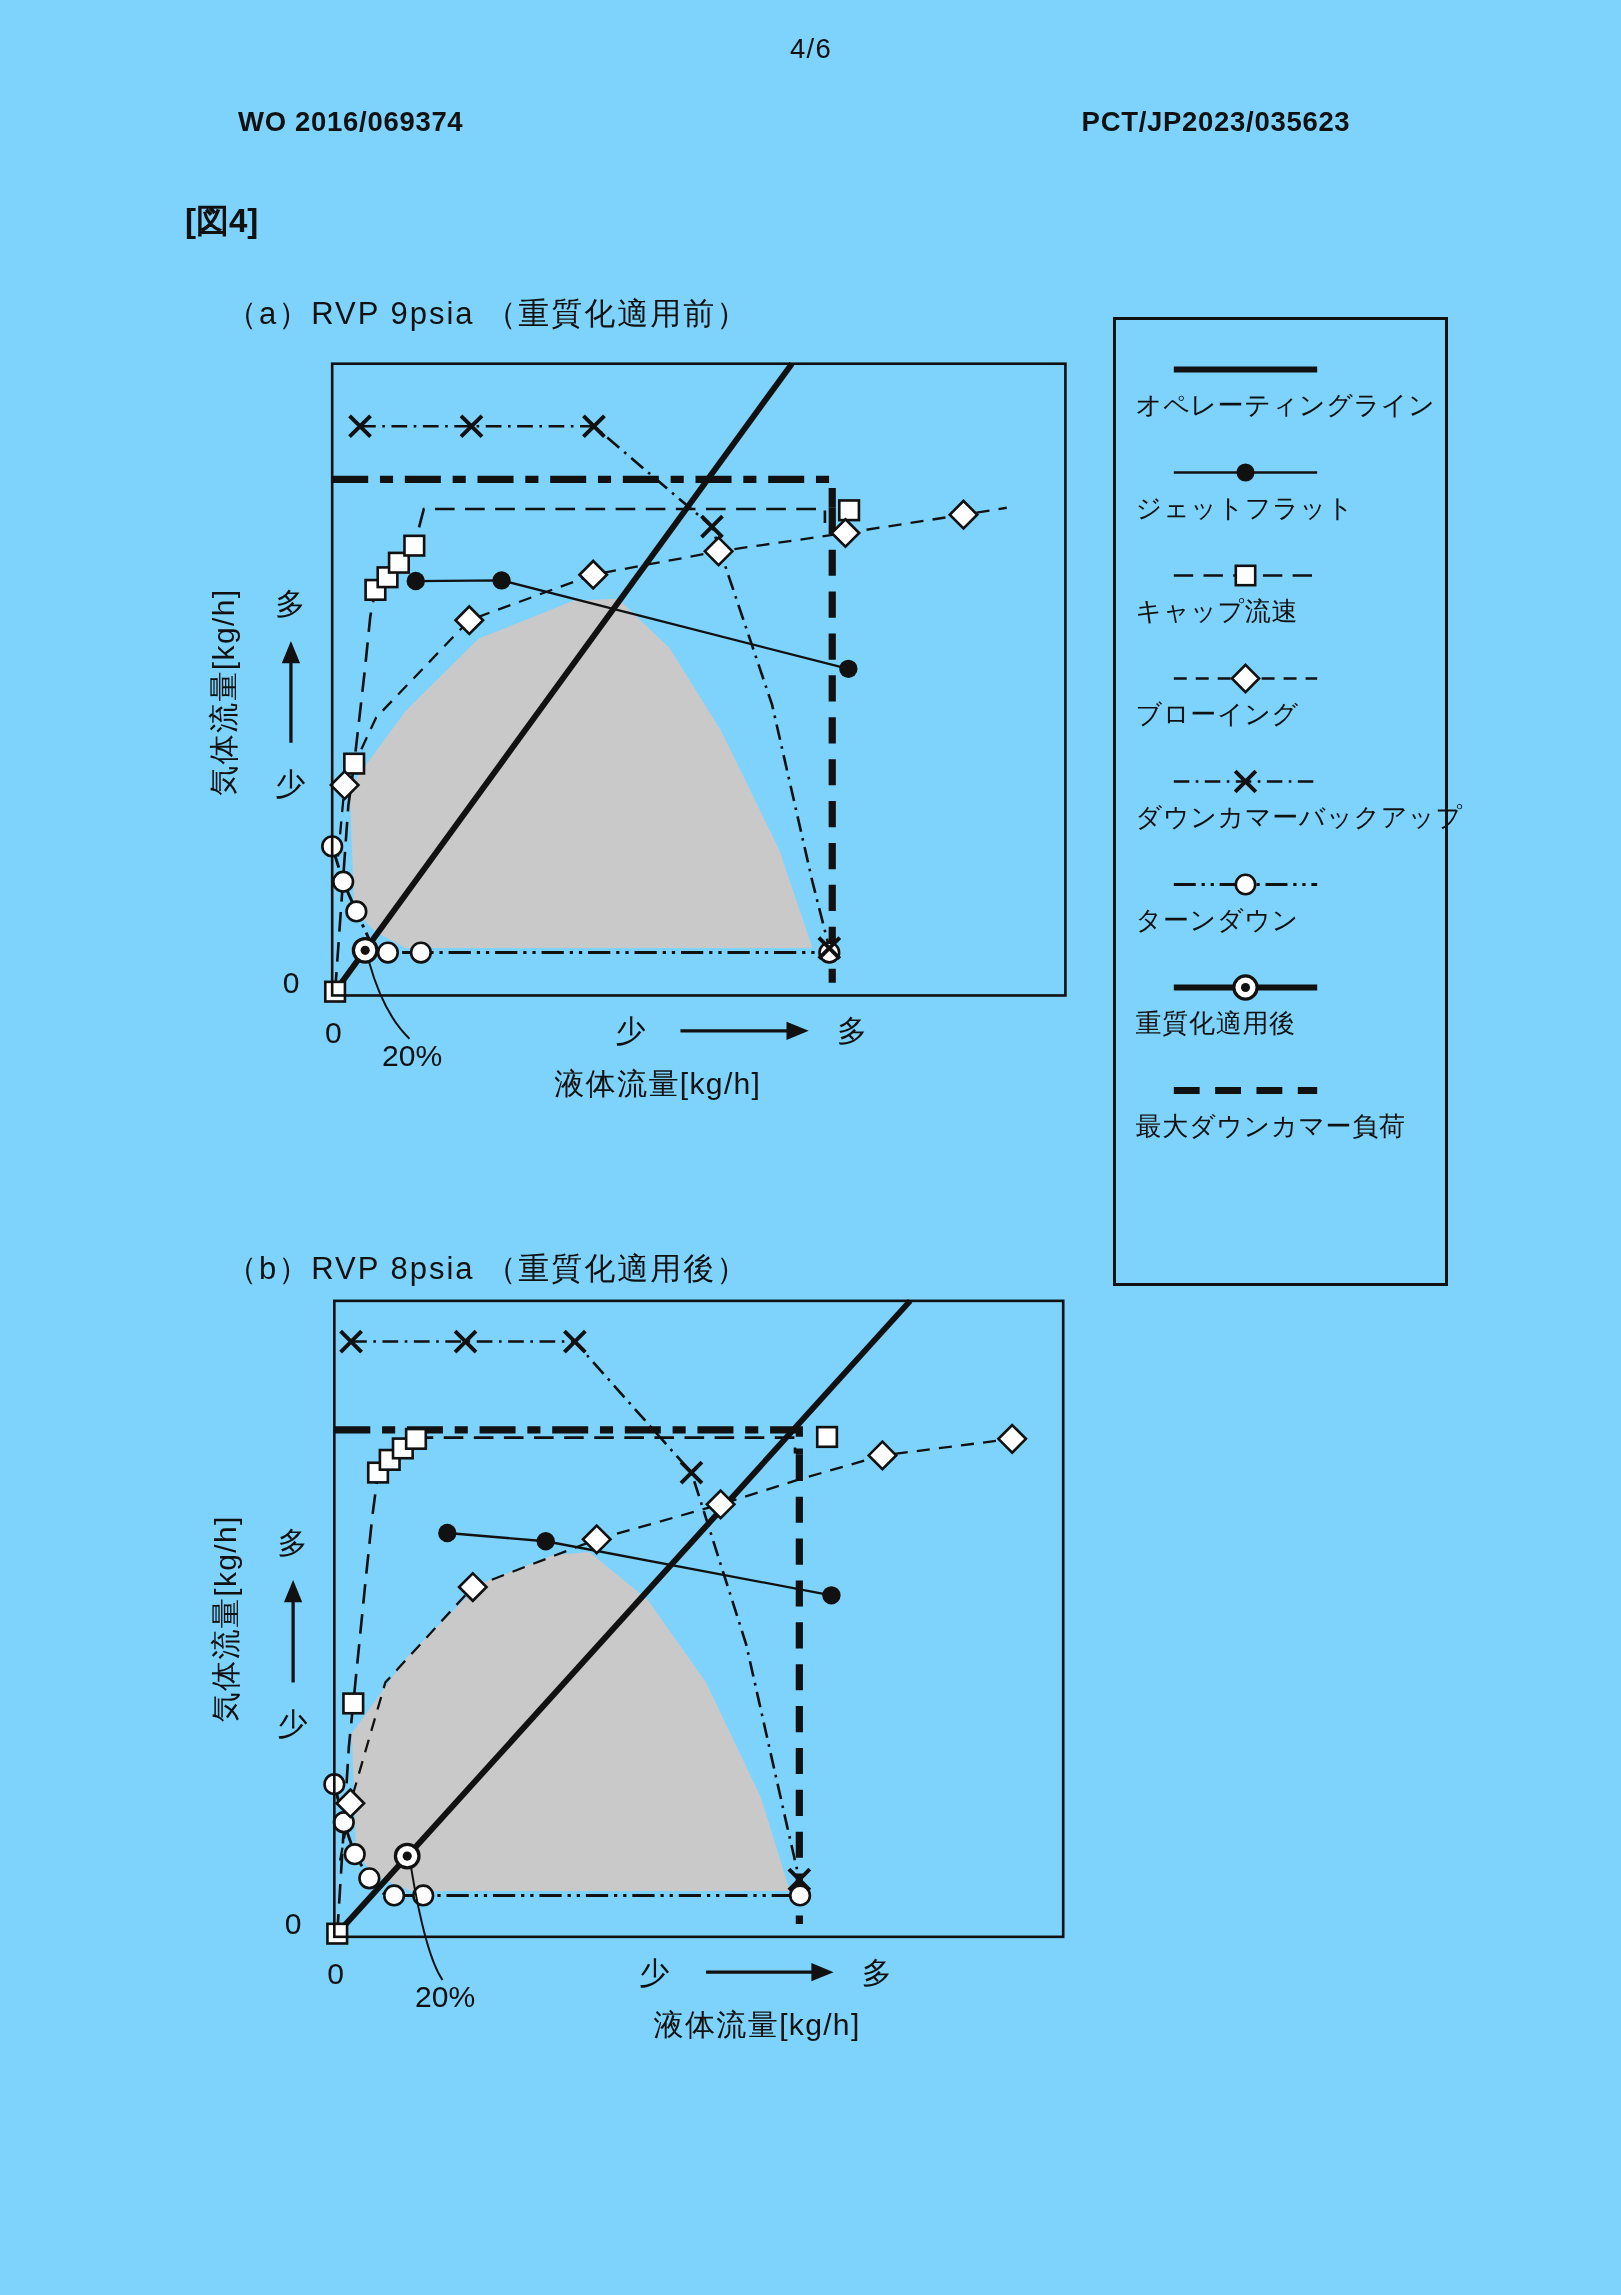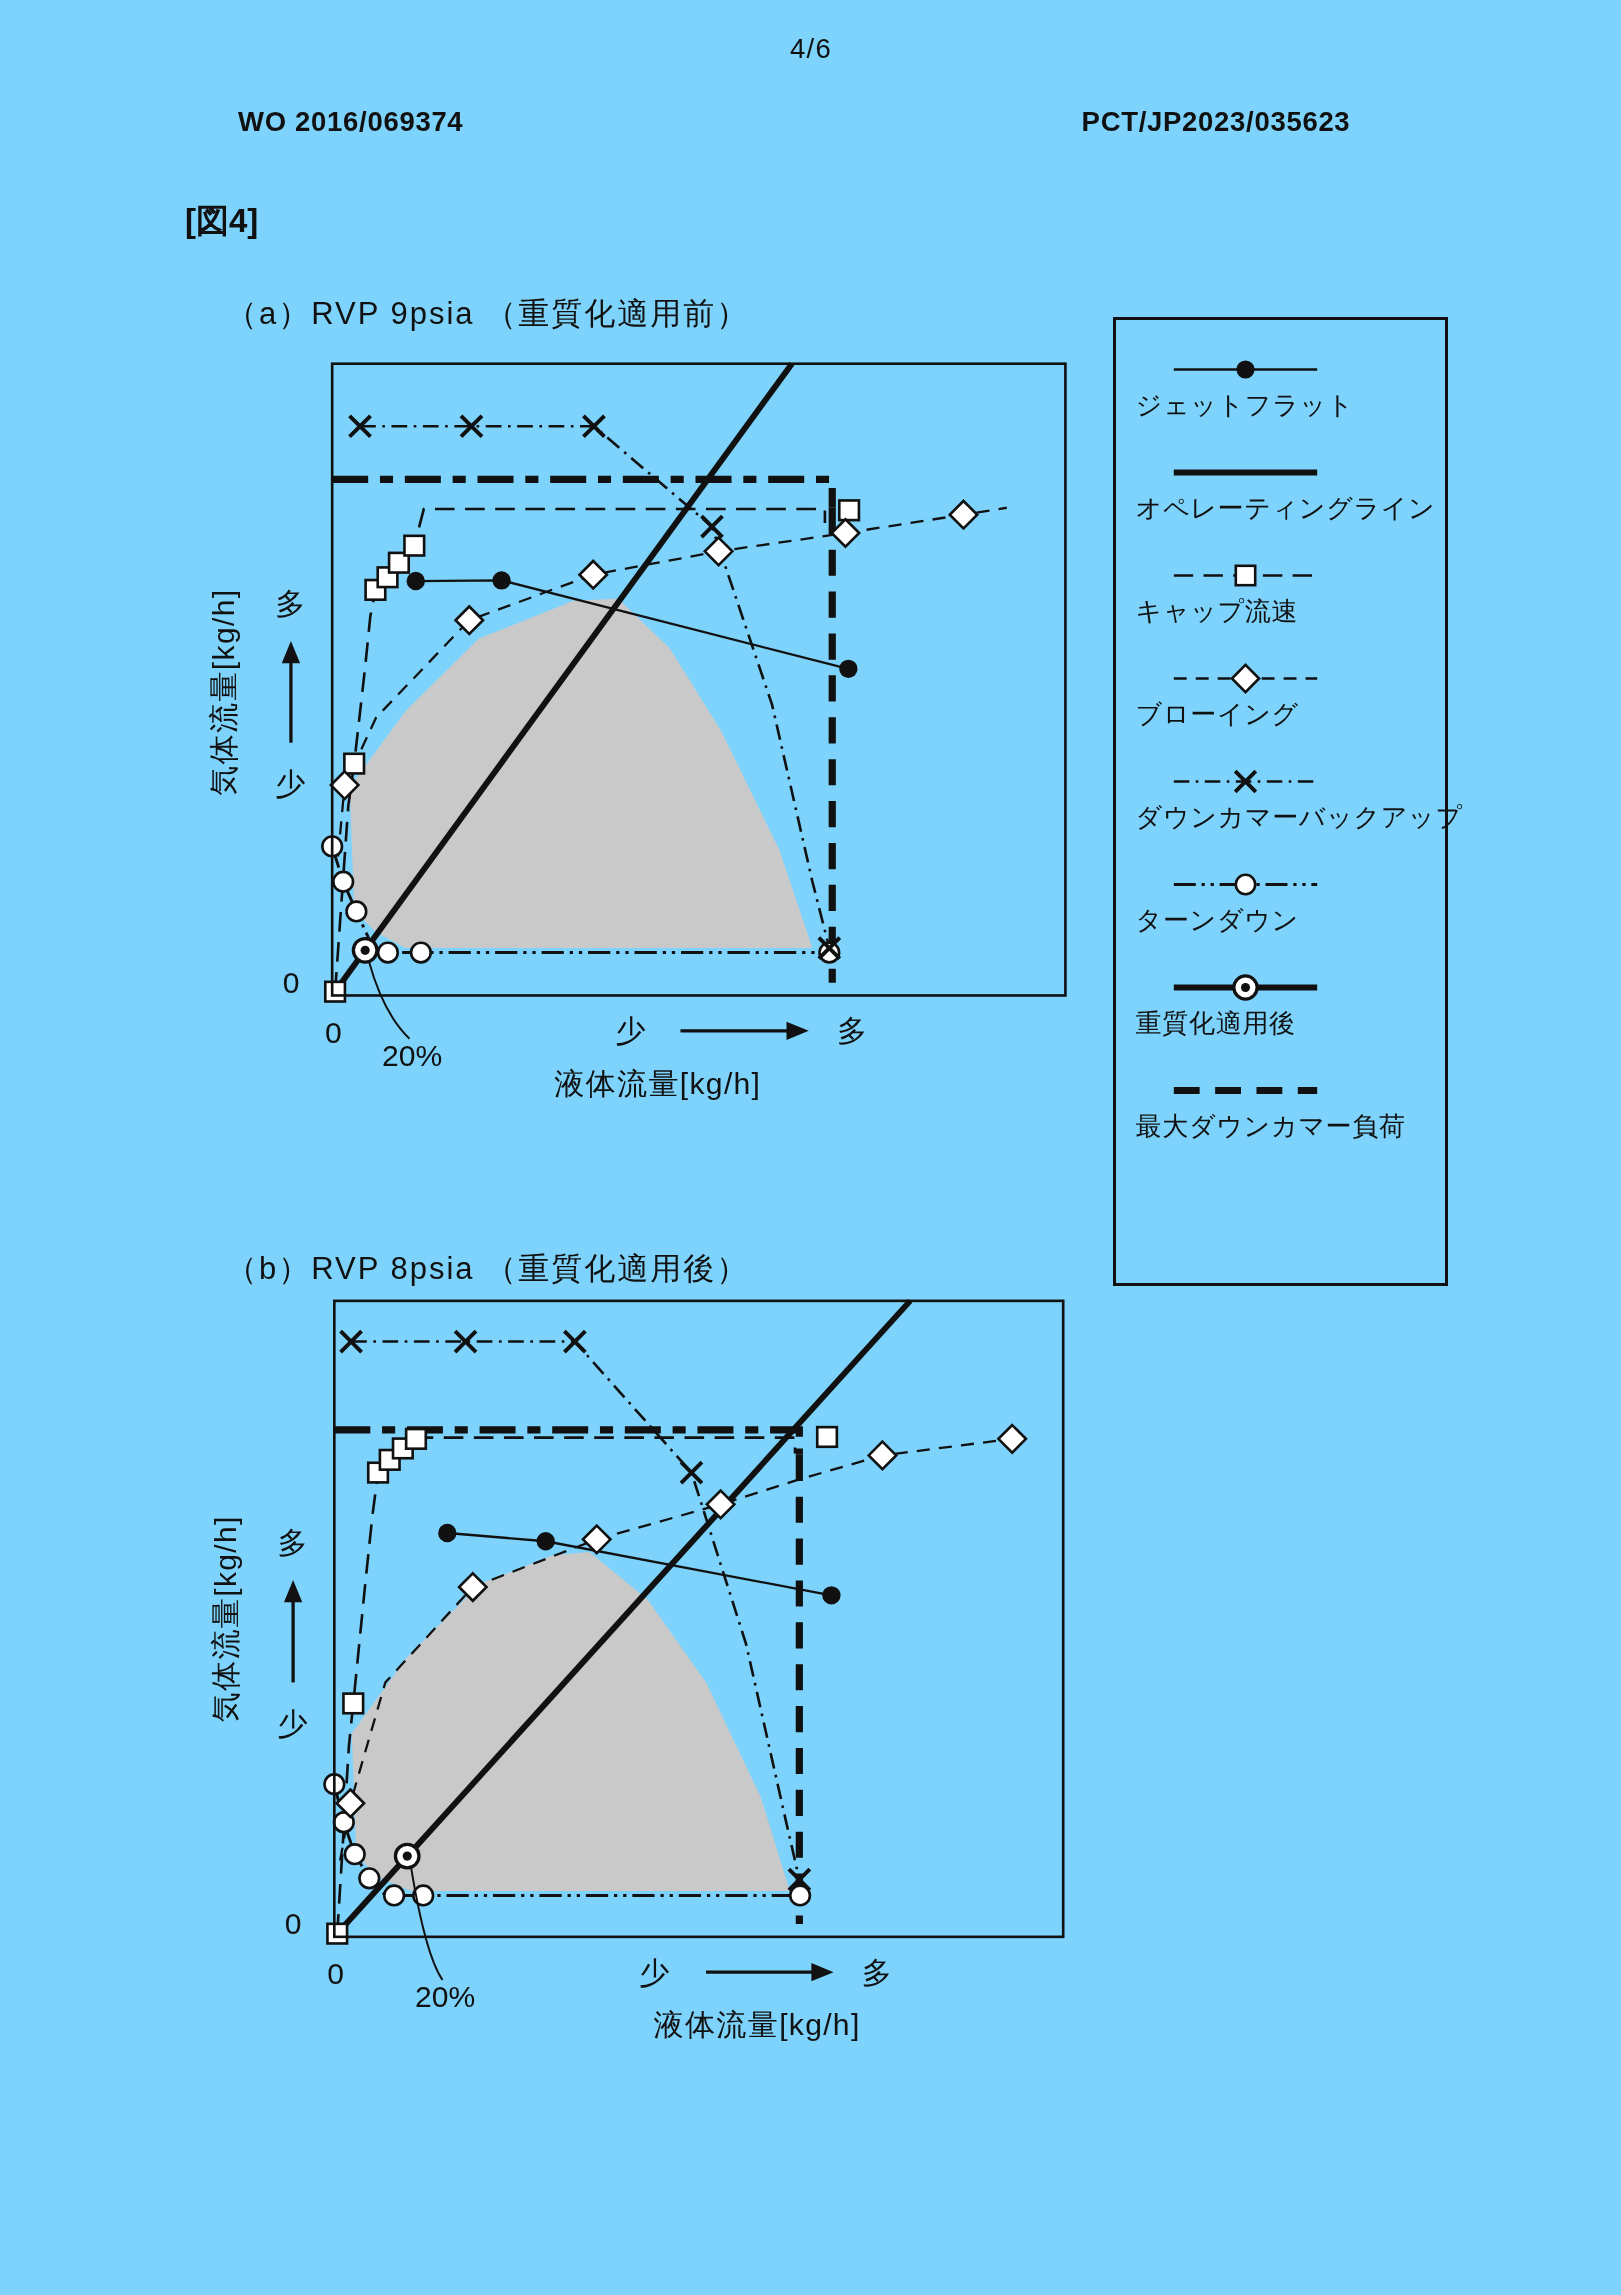--- a/index.html
+++ b/index.html
@@ -187,30 +187,30 @@
           <line x1="148" y1="490.53999999999996" x2="148" y2="621.1999999999999" stroke="#111" stroke-width="5"></line>
           <path d="M 148 464.53999999999996 L 134 498.53999999999996 L 162 498.53999999999996 Z" fill="#111"></path>
         </g>
         <text x="148" y="700.38" class="ax-text-b" text-anchor="middle">少</text>
         <text x="61" y="524" class="ax-text-b" text-anchor="middle" transform="rotate(-90 61 524)">気体流量[kg/h]</text>
       </svg></div>
 
   <div id="legend">
       <div class="legend-item">
         <svg width="151" height="31" viewBox="0 0 230 48" class="legend-sample">
+          <line x1="4" y1="24" x2="226" y2="24" class="s-operating"></line>
+        </svg>
+        <span class="legend-label">オペレーティングライン</span>
+      </div>
+      <div class="legend-item">
+        <svg width="151" height="31" viewBox="0 0 230 48" class="legend-sample">
           <line x1="4" y1="24" x2="226" y2="24" class="s-jetflood"></line>
           <circle cx="115" cy="24" r="14" fill="#111"></circle>
         </svg>
         <span class="legend-label">ジェットフラット</span>
-      </div>
-      <div class="legend-item">
-        <svg width="151" height="31" viewBox="0 0 230 48" class="legend-sample">
-          <line x1="4" y1="24" x2="226" y2="24" class="s-operating"></line>
-        </svg>
-        <span class="legend-label">オペレーティングライン</span>
       </div>
       <div class="legend-item">
         <svg width="151" height="31" viewBox="0 0 230 48" class="legend-sample">
           <line x1="4" y1="24" x2="226" y2="24" class="s-cap"></line>
           <rect x="100" y="9" width="30" height="30" fill="#fff" stroke="#111" stroke-width="4"></rect>
         </svg>
         <span class="legend-label">キャップ流速</span>
       </div>
       <div class="legend-item">
         <svg width="151" height="31" viewBox="0 0 230 48" class="legend-sample">

